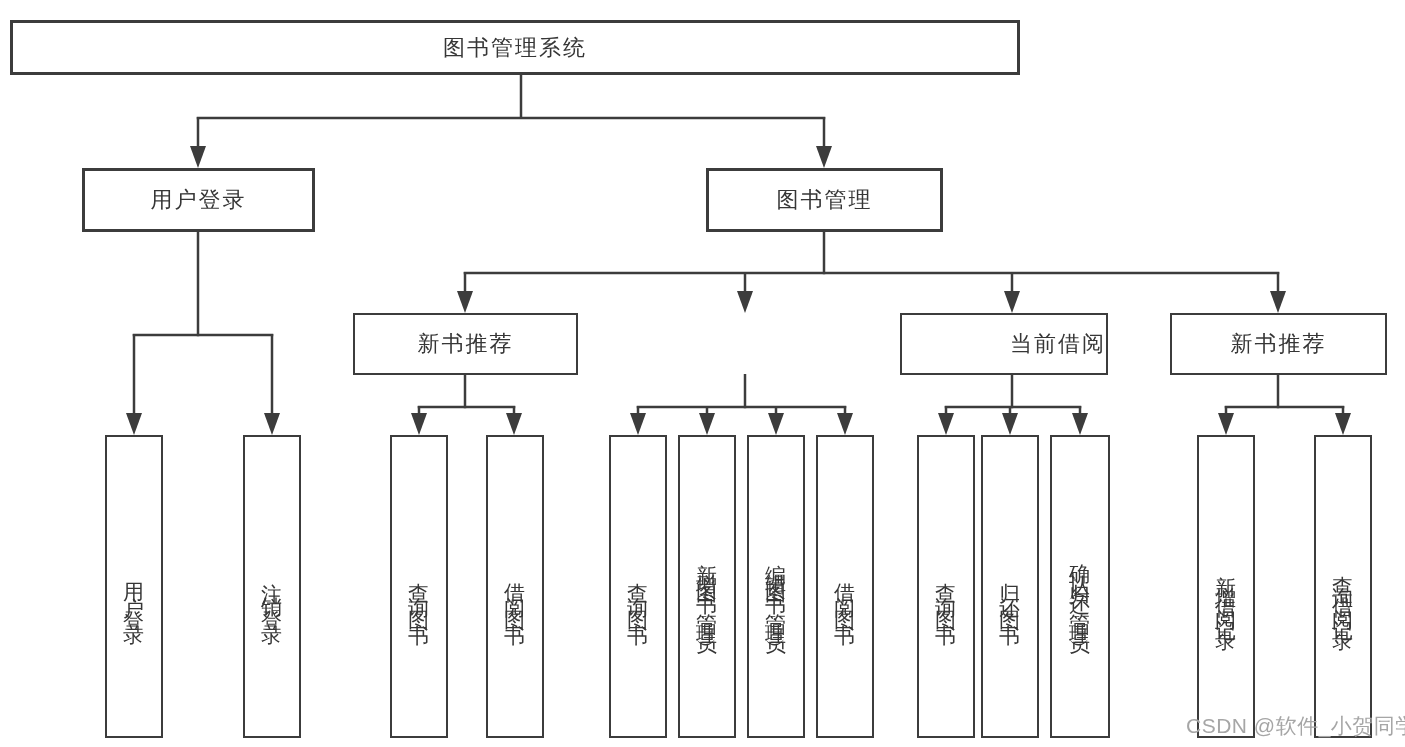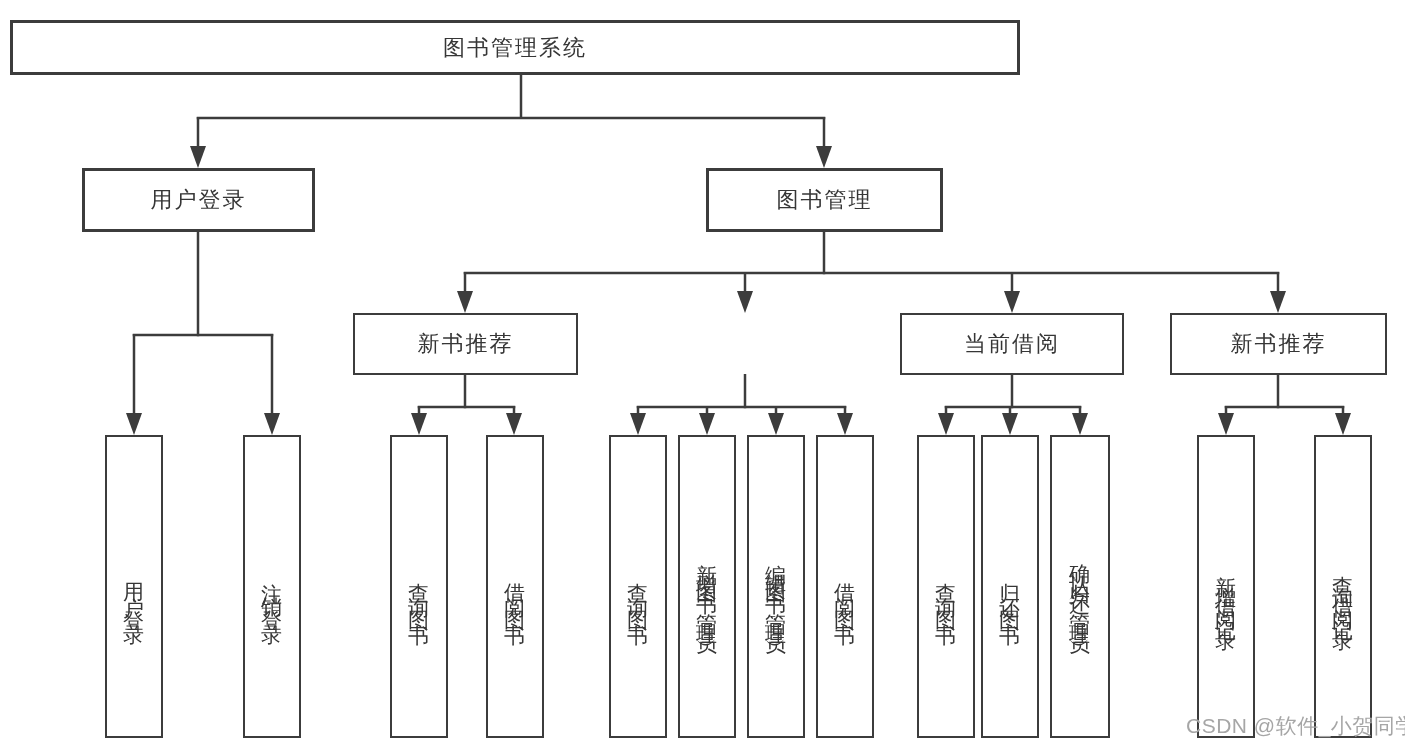--- a/index.html
+++ b/index.html
@@ -107,21 +107,21 @@
   <div class="box hbox thick" style="left:82px;top:168px;width:233px;height:64px;">
     <span>用户登录</span>
   </div>
   <div class="box hbox thick" style="left:706px;top:168px;width:237px;height:64px;justify-content:center;">
     <span>图书管理</span>
   </div>
 
   <div class="box hbox" style="left:353px;top:313px;width:225px;height:62px;">
     <span>新书推荐</span>
   </div>
-  <div class="box hbox" style="left:900px;top:313px;width:224px;height:62px;">
+  <div class="box hbox" style="left:900px;top:313px;width:208px;height:62px;justify-content:flex-end;">
     <span>当前借阅</span>
   </div>
   <div class="box hbox" style="left:1170px;top:313px;width:217px;height:62px;">
     <span>新书推荐</span>
   </div>
 
   <div class="box vbox" style="left:105px;top:435px;width:58px;height:303px;">
     <span class="sp-wide">用户登录</span>
   </div>
   <div class="box vbox" style="left:243px;top:435px;width:58px;height:303px;">

